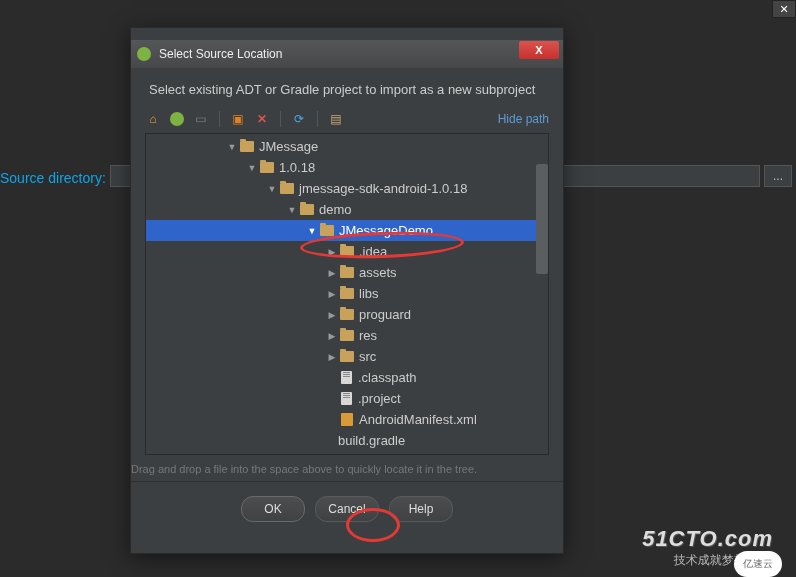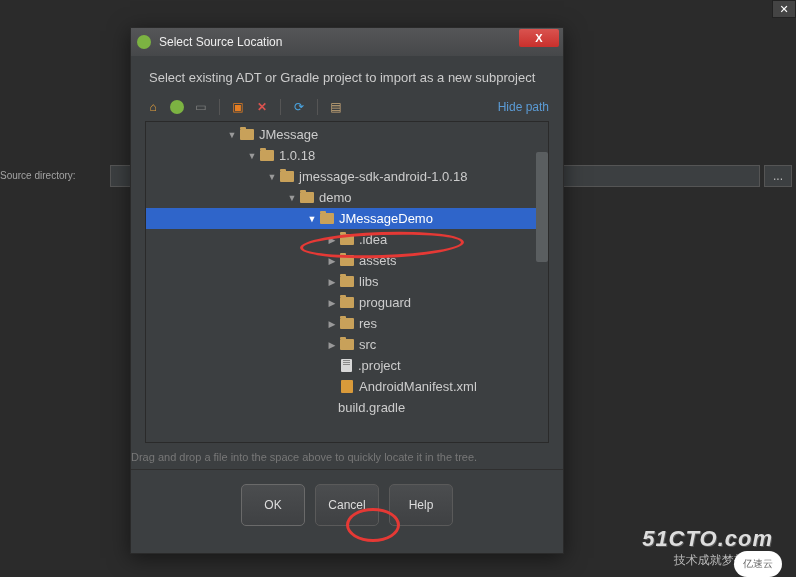--- a/index.html
+++ b/index.html
@@ -1,29 +1,29 @@
 <!DOCTYPE html>
 <html><head>
 <meta charset="utf-8">
 <style>
   * { box-sizing: border-box; margin: 0; padding: 0; font-family: "Segoe UI", Arial, sans-serif; }
   body { background: #2b2b2b; width: 796px; height: 577px; overflow: hidden; position: relative; }
 
   .outer-toolbar { position: absolute; top: 0; right: 0; }
   .outer-close { width: 24px; height: 18px; background: #444; color: #fff; display:flex; align-items:center; justify-content:center; font-size:11px; border:1px solid #222;}
   
-  .bg-label { position: absolute; top: 170px; left: 0; color: #a3a3a3; font-size: 10px; }
+  .bg-label { position: absolute; top: 170px; left: 0; color: #0ea5e9; font-size: 14px; }
   .bg-input { position: absolute; top: 165px; left: 110px; width: 650px; height: 22px; background: #3c3f41; border: 1px solid #555; }
   .bg-dots { position: absolute; top: 165px; left: 764px; width: 28px; height: 22px; background: #3c3f41; border:1px solid #555; color:#bbb; font-size:12px; display:flex; align-items:center; justify-content:center;}
 
   .dialog {
     position: absolute; top: 27px; left: 130px; width: 434px; height: 527px;
     background: #3c3f41; border: 1px solid #2a2a2a; box-shadow: 0 4px 20px rgba(0,0,0,0.5);
   }
-  .titlebar { height: 28px; background: linear-gradient(#555658,#46484a); display:flex; align-items:center; padding:0 6px; position:relative;}
+  .titlebar { height: 28px; background: linear-gradient(#555658,#46484a); display:flex; align-items:center; padding:0 6px; position:relative;margin-top:12px;}
   .titlebar .as-icon { width:14px; height:14px; background:#7cb342; border-radius:50%; margin-right:8px; }
   .titlebar-text { color:#eee; font-size:12px; }
   .win-close { position:absolute; right:4px; top:1px; width:40px; height:18px; background:linear-gradient(#d9534f,#c9302c); border-radius:2px; display:flex; align-items:center; justify-content:center; color:#fff; font-size:11px; font-weight:bold;}
   
   .instruction { color:#ccc; font-size:13px; padding:14px 18px 10px; }
 
   .toolbar { display:flex; align-items:center; padding: 4px 14px; gap:8px; }
   .tb-icon { width:16px; height:16px; display:flex; align-items:center; justify-content:center; font-size:12px; }
   .home { color:#e6a23c; }
   .android { width:14px;height:14px;background:#7cb342;border-radius:50%; }
@@ -53,21 +53,21 @@
   .file-icon::after{content:"";position:absolute;top:1px;left:2px;width:7px;height:1px;background:#888;box-shadow:0 2px 0 #888,0 4px 0 #888;}
   .xml-icon { width:12px; height:13px; background:#d99a3a; margin:0 6px 0 3px; display:inline-block; border-radius:1px;}
   
   .ellipse-red { position:absolute; border:3px solid #e53935; border-radius:50%; pointer-events:none;}
   .e1 { top:232px; left:300px; width:164px; height:26px; transform:rotate(-2deg);}
   .e2 { top:508px; left:346px; width:54px; height:34px;}
 
   .hint { color:#777; font-size:11px; padding:6px 0 2px;}
   .sep-line { height:1px; background:#2f2f2f; margin: 4px 0;}
   .buttons { display:flex; justify-content:center; gap:10px; padding:10px 0 12px;}
-  .btn { min-width:64px; height:42px; background:linear-gradient(#4b4d4f,#3f4143); border:1px solid #5a5a5a; color:#ddd; font-size:12px; border-radius:5px; display:flex; align-items:center; justify-content:center; padding:0 0;}
+  .btn { min-width:64px; height:26px; background:linear-gradient(#4b4d4f,#3f4143); border:1px solid #5a5a5a; color:#ddd; font-size:12px; border-radius:12px; display:flex; align-items:center; justify-content:center; padding:0 0;}
   .btn.primary { border:1px solid #6a6a6a;}
   
   .watermark { position:absolute; right:23px; bottom:8px; text-align:right; color:#ddd;}
   .wm1 { font-size:22px; font-weight:bold; font-style:italic; letter-spacing:1px; text-shadow:1px 1px 0 #555;}
   .wm2 { font-size:12px; color:#bbb;}
   .wm-logo { position:absolute; right:10px; bottom:4px; width:48px; height:26px; background:#fff; border-radius:13px; display:flex; align-items:center; justify-content:center; font-size:10px; color:#666;}
   .wm-logo-wrap{position:absolute;right:4px;bottom:-4px;}
 </style>
 </head>
 <body>
@@ -159,20 +159,25 @@
           <span>res</span>
         </div>
         <div class="node" style="padding-left: 180px;">
           <span class="tw">▶</span>
           <span class="folder-icon"></span>
           <span>src</span>
         </div>
         <div class="node" style="padding-left: 180px;">
           <span class="tw"></span>
           <span class="file-icon"></span>
+          <span>.classpath</span>
+        </div>
+        <div class="node" style="padding-left: 180px;">
+          <span class="tw"></span>
+          <span class="file-icon"></span>
           <span>.project</span>
         </div>
         <div class="node" style="padding-left: 180px;">
           <span class="tw"></span>
           <span class="xml-icon"></span>
           <span>AndroidManifest.xml</span>
         </div>
         <div class="node" style="padding-left: 180px;">
           <span class="tw"></span>
           <span>build.gradle</span>

